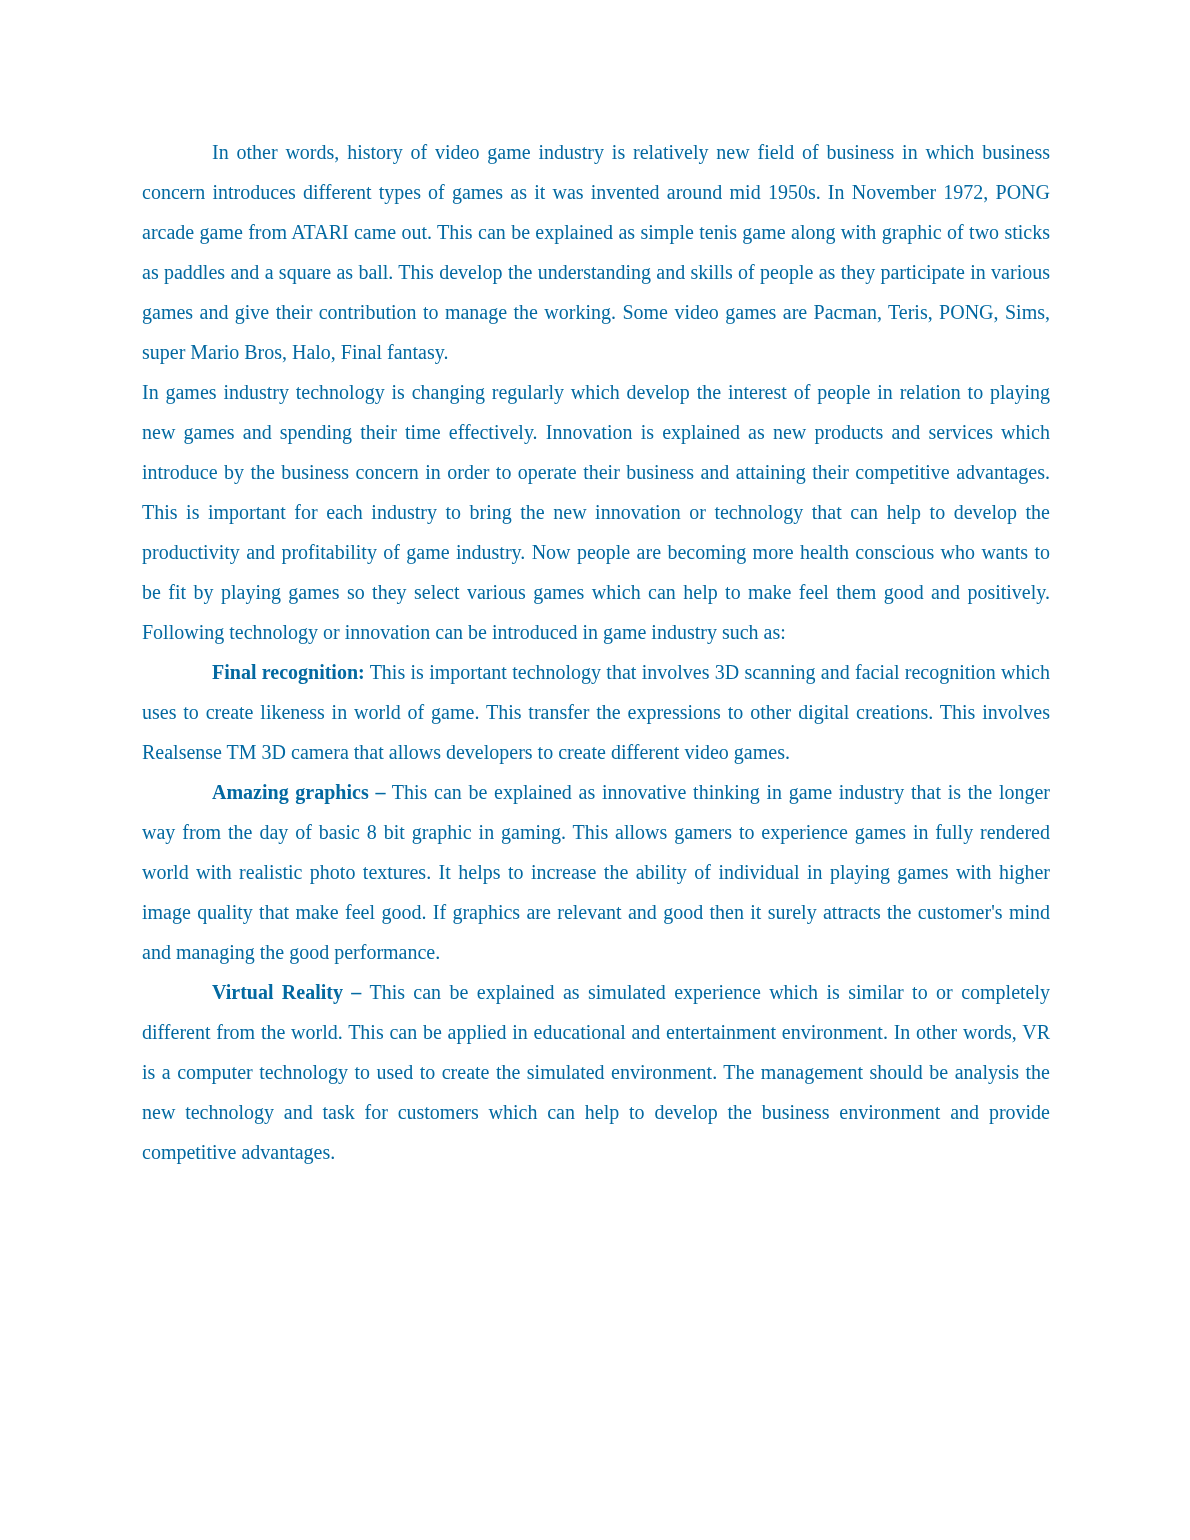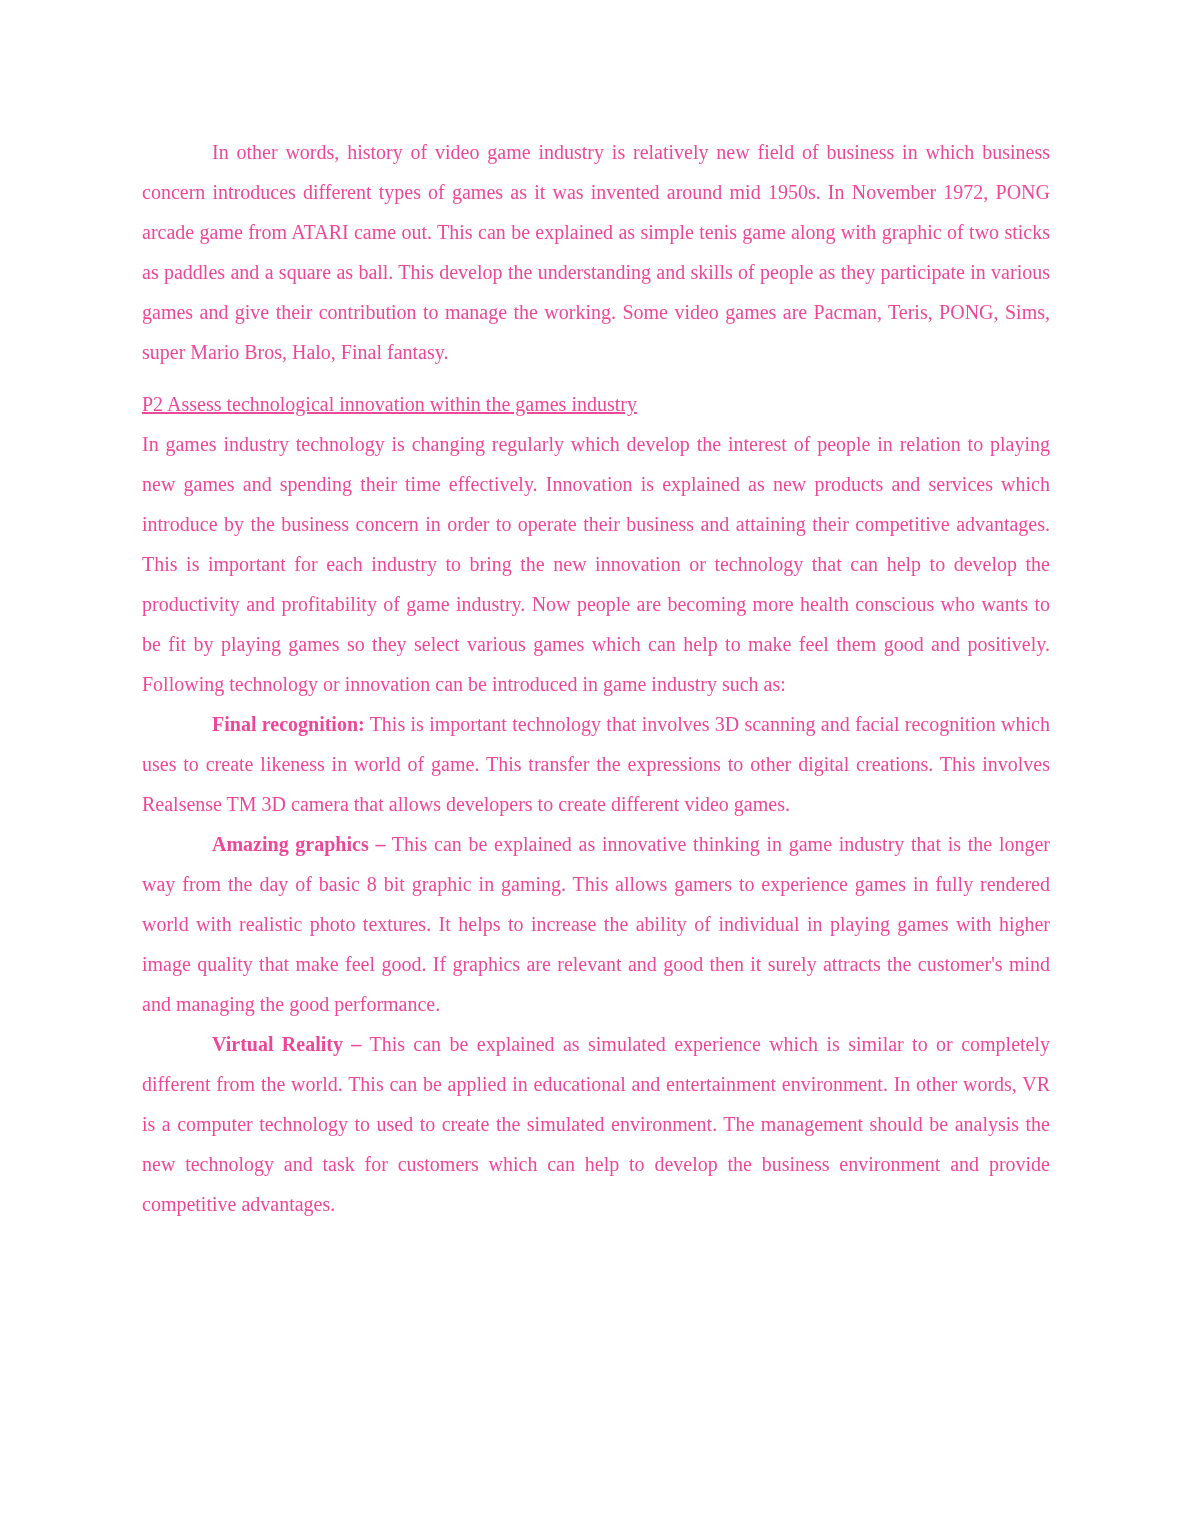--- a/index.html
+++ b/index.html
@@ -9,21 +9,21 @@
   }
   .page {
     width: 1190px;
     height: 1540px;
     box-sizing: border-box;
     padding: 132px 140px 60px 142px;
     background: #ffffff;
     font-family: "Liberation Serif", "DejaVu Serif", serif;
     font-size: 20px;
     line-height: 40px;
-    color: #ec4899;
+    color: #0369a1;
     overflow: hidden;
   }
   .para {
     margin: 0;
     text-align: justify;
   }
   .indent {
     text-indent: 70px;
   }
   .heading {
@@ -37,21 +37,20 @@
     font-weight: bold;
   }
 </style>
 </head>
 <body>
 
 <div class="page">
 
   <p class="para indent">In other words, history of video game industry is relatively new field of business in which business concern introduces different types of games as it was invented around mid 1950s. In November 1972, PONG arcade game from ATARI  came out. This can be explained as simple tenis game along with graphic of two sticks as paddles and a square as ball. This develop the understanding and skills of people as they participate in various games and give their contribution to manage the working. Some video games are Pacman, Teris, PONG, Sims, super Mario Bros, Halo, Final fantasy.</p>
 
-  <p class="para heading"><span class="underline">P2 Assess technological innovation within the games industry</span></p>
 
   <p class="para">In games industry technology is changing regularly which develop the interest of people in relation to playing new games and spending their time effectively. Innovation is explained as new products and services which introduce by the business concern in order to operate their business and attaining their competitive advantages. This is important for each industry to bring the new innovation or technology that can help to develop the productivity and profitability of game industry. Now people are becoming more health conscious who wants to be fit by playing games so they select various games which can help to make feel them good and positively. Following technology or innovation can be introduced in game industry such as:</p>
 
   <p class="para indent"><span class="lead">Final recognition:</span><span> This is important technology that involves 3D scanning and facial recognition  which uses to create likeness in world of game. This transfer the expressions to other digital creations. This involves Realsense TM 3D camera that allows developers to create different video games.</span></p>
 
   <p class="para indent"><span class="lead">Amazing graphics –</span><span> This can be explained as innovative thinking in game industry that is the longer way from the day of basic 8 bit graphic in gaming. This allows gamers to experience games in fully rendered world with realistic photo textures. It helps to increase the ability of individual in playing games with higher image quality that make feel good. If graphics are relevant and good then it surely attracts the customer's mind and managing the good performance.</span></p>
 
   <p class="para indent"><span class="lead">Virtual Reality –</span><span> This can  be explained as simulated experience which is similar to or completely different from the world. This can be applied in educational and entertainment environment. In other words, VR is a computer technology to used to create the simulated environment. The management should be analysis the new technology and task for customers which can help to develop the business environment and provide competitive advantages.</span></p>
 
 </div>

